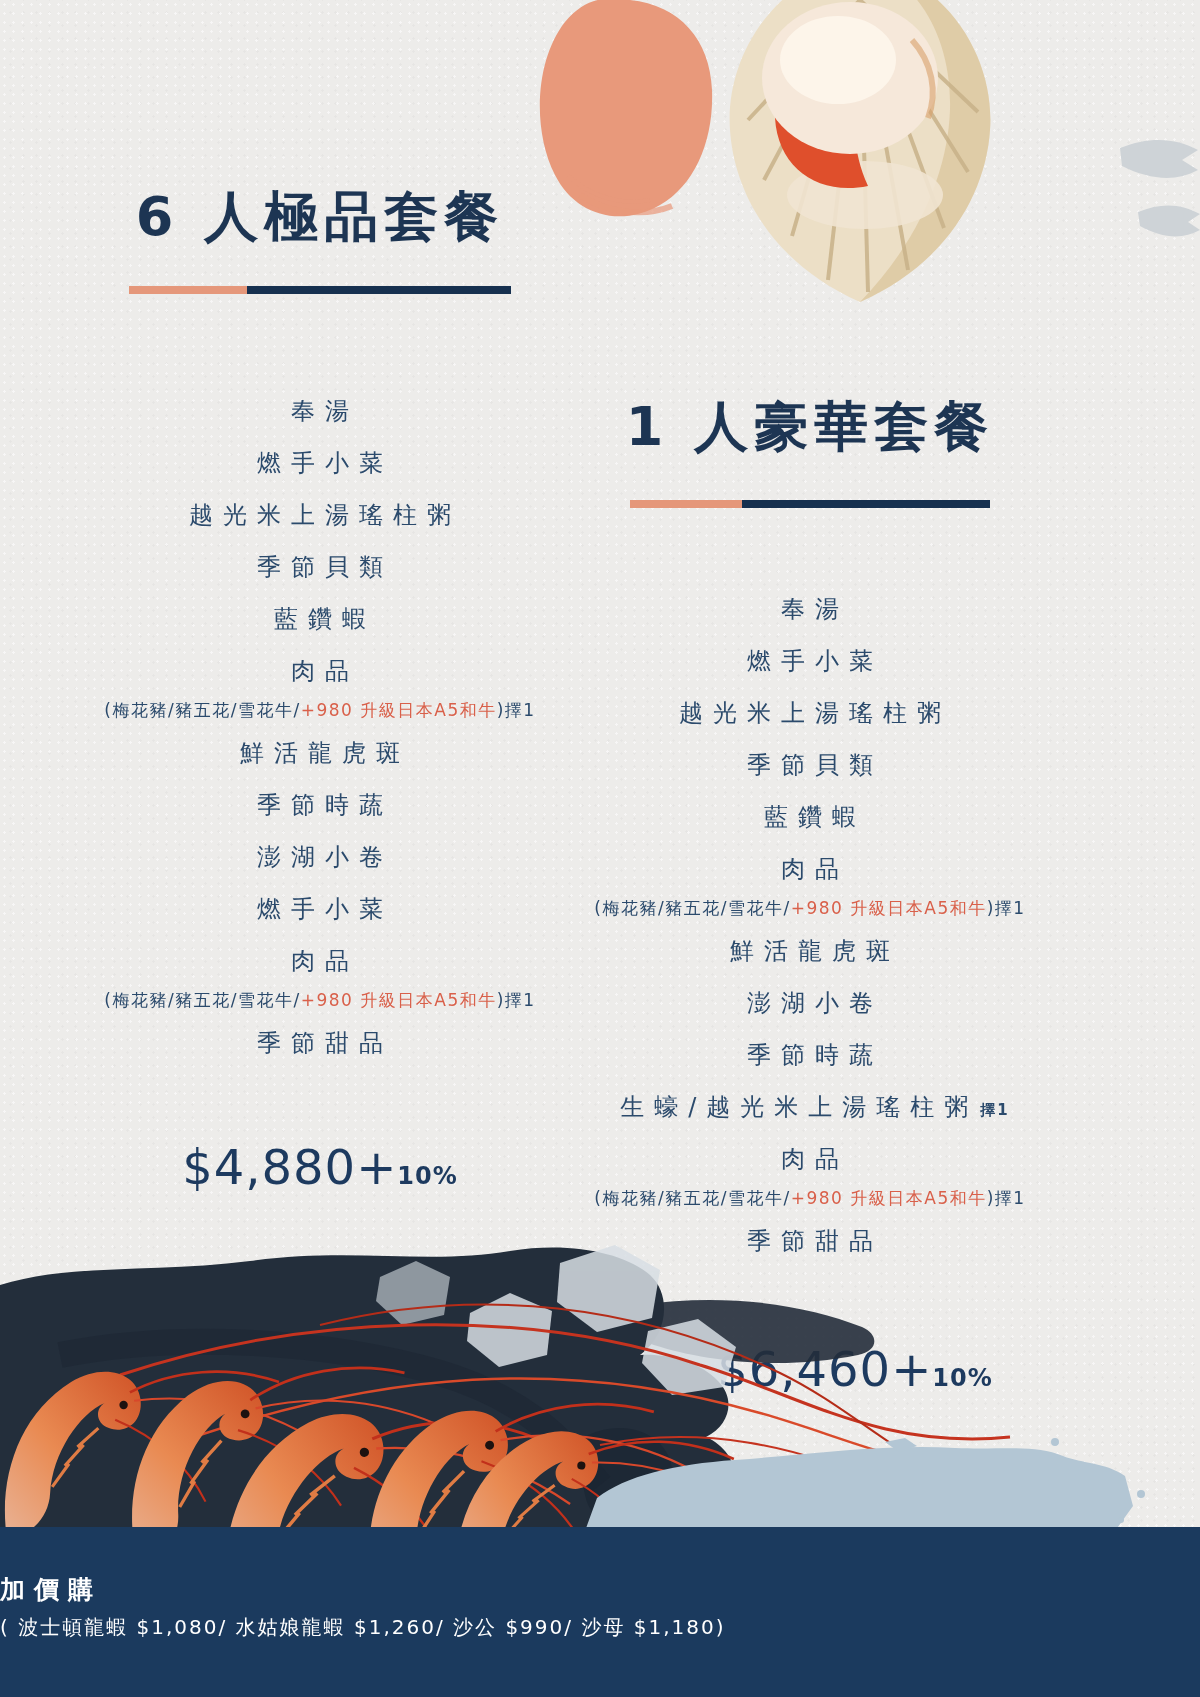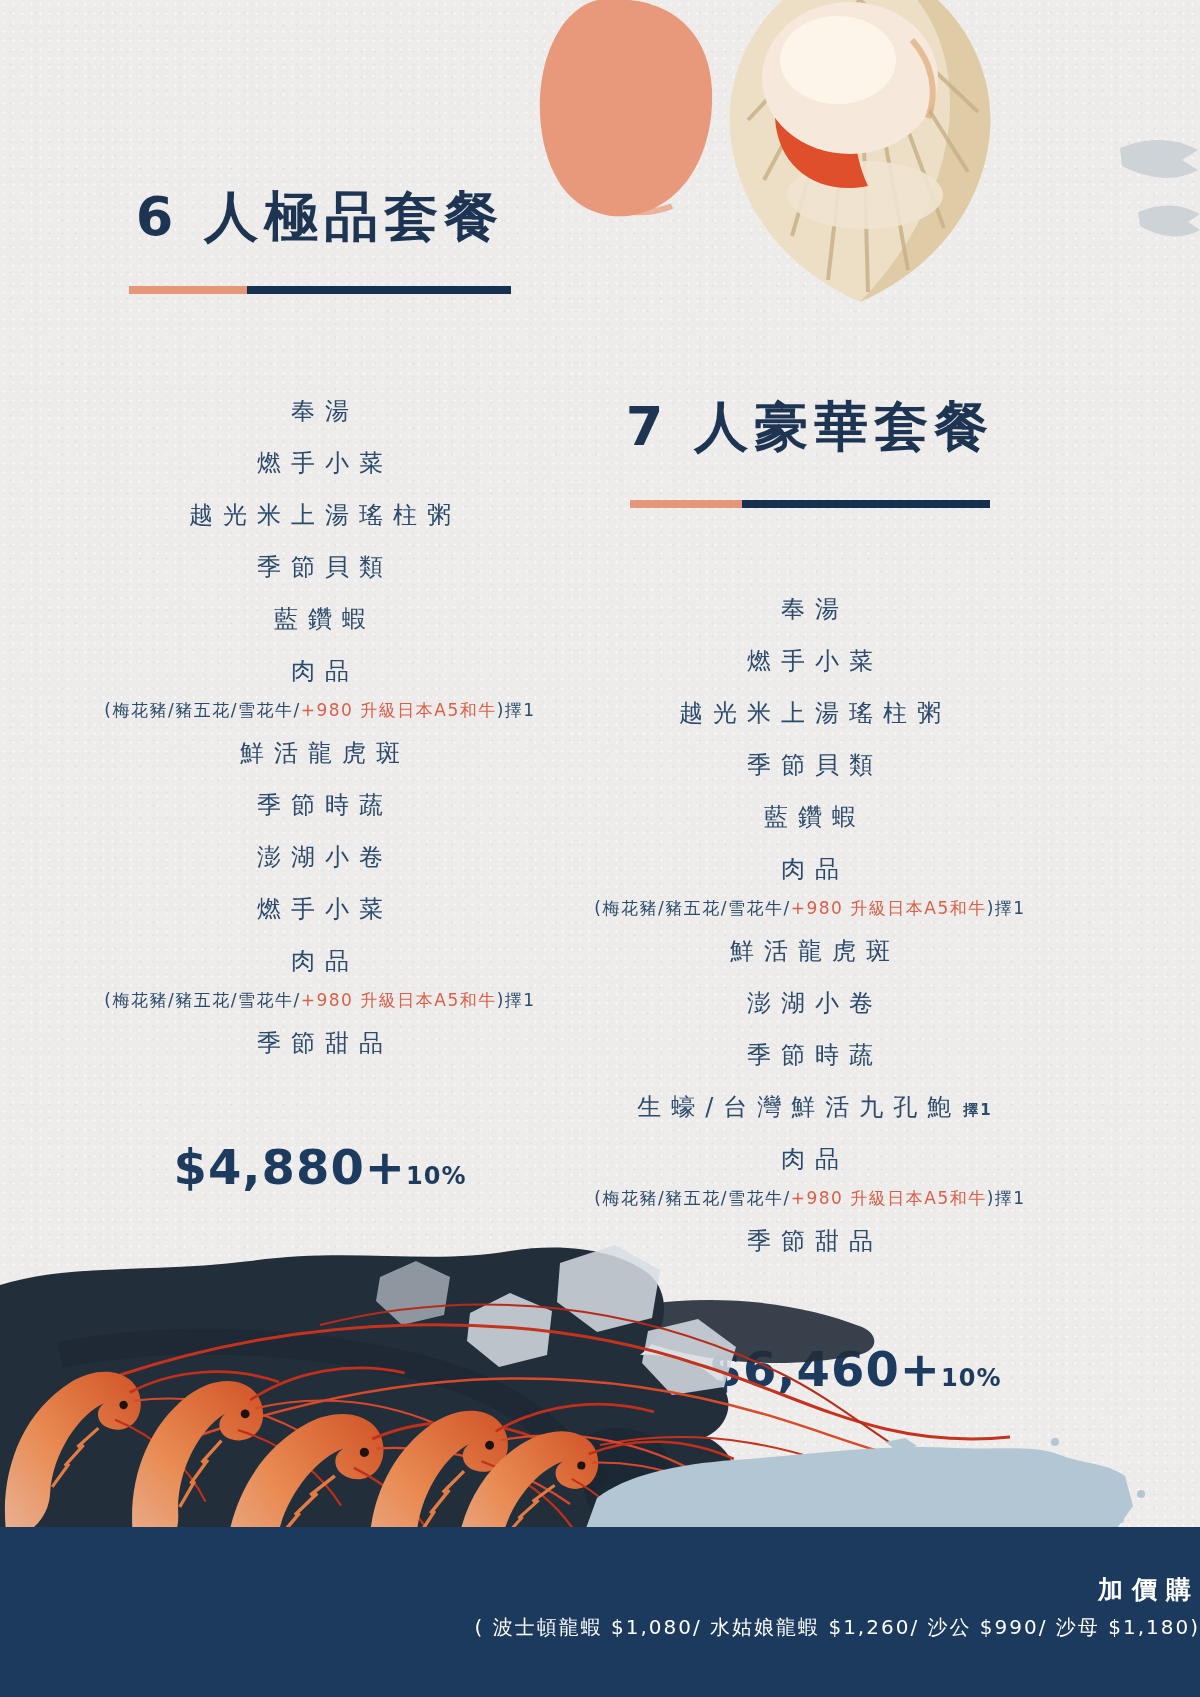--- a/index.html
+++ b/index.html
@@ -28,25 +28,25 @@
   .items{margin-top:91px;}
   .col-right .items{margin-top:75px;}
   .item-line{height:52px;line-height:52px;font-size:24px;font-weight:500;
     letter-spacing:10px;padding-left:10px;white-space:nowrap;}
   .item-suffix{font-size:15px;letter-spacing:2px;font-weight:700;margin-left:2px;}
   .item-note{height:30px;line-height:26px;font-size:17px;font-weight:500;
     letter-spacing:1.5px;white-space:nowrap;color:#2b4a6c;}
   .note-red{color:#d9604a;}
   .price{margin-top:70px;color:#1d3a5f;white-space:nowrap;}
   .col-right .price{margin-top:74px;transform:translateX(45px);}
-  .price-main{font-size:48px;font-weight:700;letter-spacing:1px;}
+  .price-main{font-size:48px;font-weight:400;letter-spacing:1px;}
   .price-suffix{font-size:24px;font-weight:700;letter-spacing:1px;}
   
   .addon-band{position:absolute;left:0;top:1527px;width:1200px;height:170px;
-    background:#1b3a5e;color:#ffffff;text-align:right;}
+    background:#1b3a5e;color:#ffffff;text-align:left;}
   .addon-title{margin-top:46px;font-size:25px;font-weight:700;letter-spacing:9px;}
   .addon-detail{margin-top:8px;font-size:20px;font-weight:400;letter-spacing:2px;white-space:nowrap;}
 </style>
 </head>
 <body>
 
 <div class="page">
 
   <svg class="art" style="top:0;right:0;width:680px;height:330px" viewBox="0 0 680 330">
     <path d="M110,0 C160,5 190,40 192,90 C194,140 175,185 140,205 C100,228 55,215 35,175 C12,130 15,60 45,22 C65,-2 85,-4 110,0 Z" fill="#e8997b"></path>
@@ -141,21 +141,21 @@
           <div class="item-line"><span class="item-text">季節甜品</span></div>
 
         </div>
       </div>
     <div class="price">
       <span class="price-main">$4,880+</span><span class="price-suffix">10%</span>
     </div>
   </section>
 
   <section class="menu-col col-right">
-    <h1 class="set-title">7 人豪華套餐</h1>
+    <h1 class="set-title">1 人豪華套餐</h1>
     <div class="title-rule"></div>
     <div class="items">
 
         <div class="menu-item">
           <div class="item-line"><span class="item-text">奉湯</span></div>
 
         </div>
 
         <div class="menu-item">
           <div class="item-line"><span class="item-text">燃手小菜</span></div>
@@ -191,21 +191,21 @@
           <div class="item-line"><span class="item-text">澎湖小卷</span></div>
 
         </div>
 
         <div class="menu-item">
           <div class="item-line"><span class="item-text">季節時蔬</span></div>
 
         </div>
 
         <div class="menu-item">
-          <div class="item-line"><span class="item-text">生蠔/台灣鮮活九孔鮑</span><span class="item-suffix">擇1</span></div>
+          <div class="item-line"><span class="item-text">生蠔/越光米上湯瑤柱粥</span><span class="item-suffix">擇1</span></div>
 
         </div>
 
         <div class="menu-item">
           <div class="item-line"><span class="item-text">肉品</span></div>
           <div class="item-note"><span>(梅花豬/豬五花/雪花牛/</span><span class="note-red">+980 升級日本A5和牛</span><span>)擇1</span></div>
         </div>
 
 
         <div class="menu-item">

